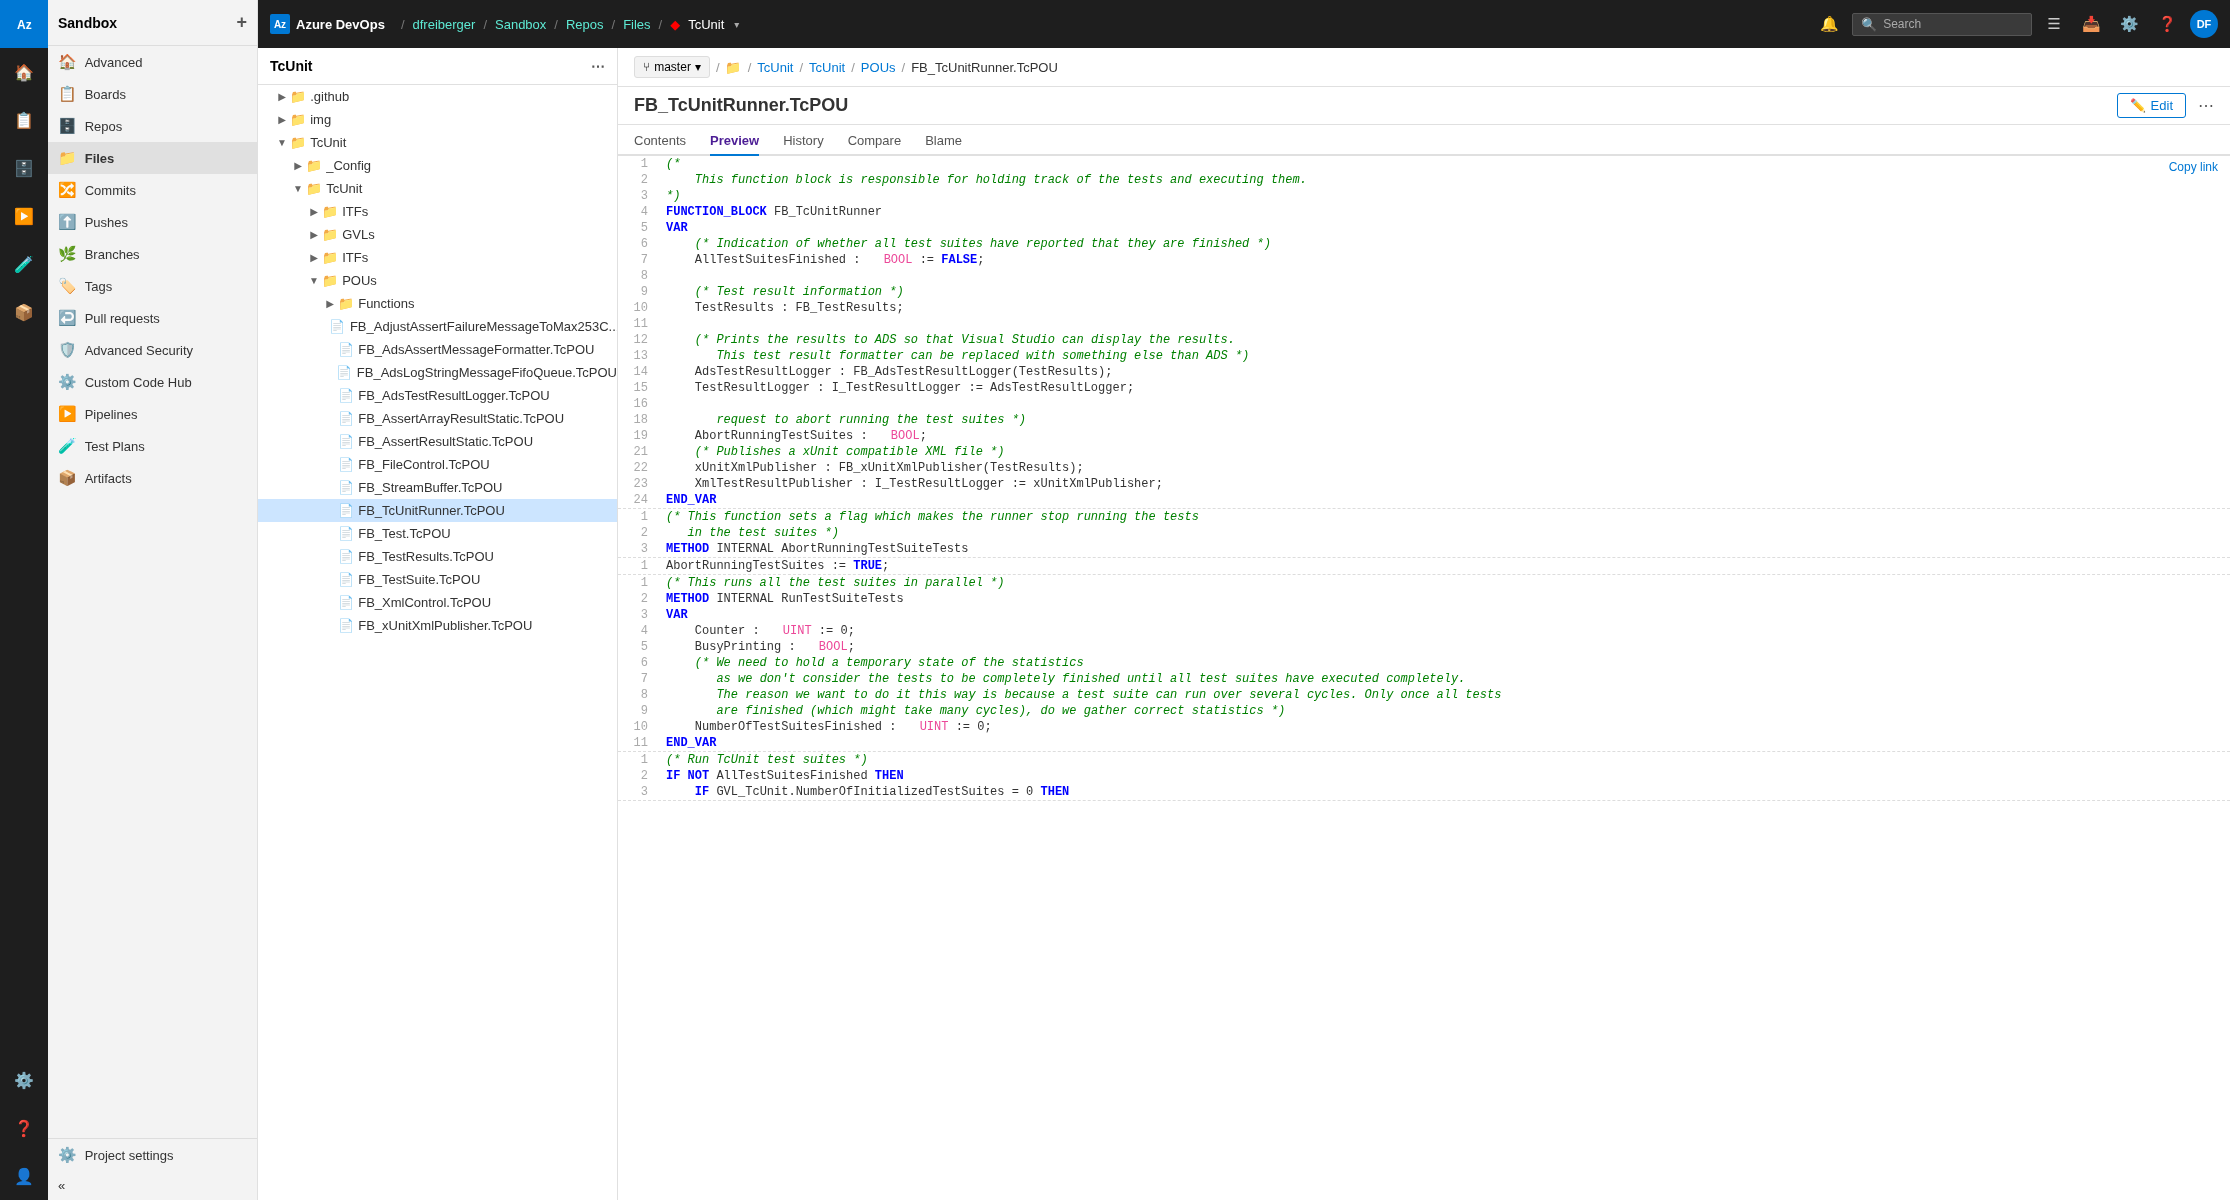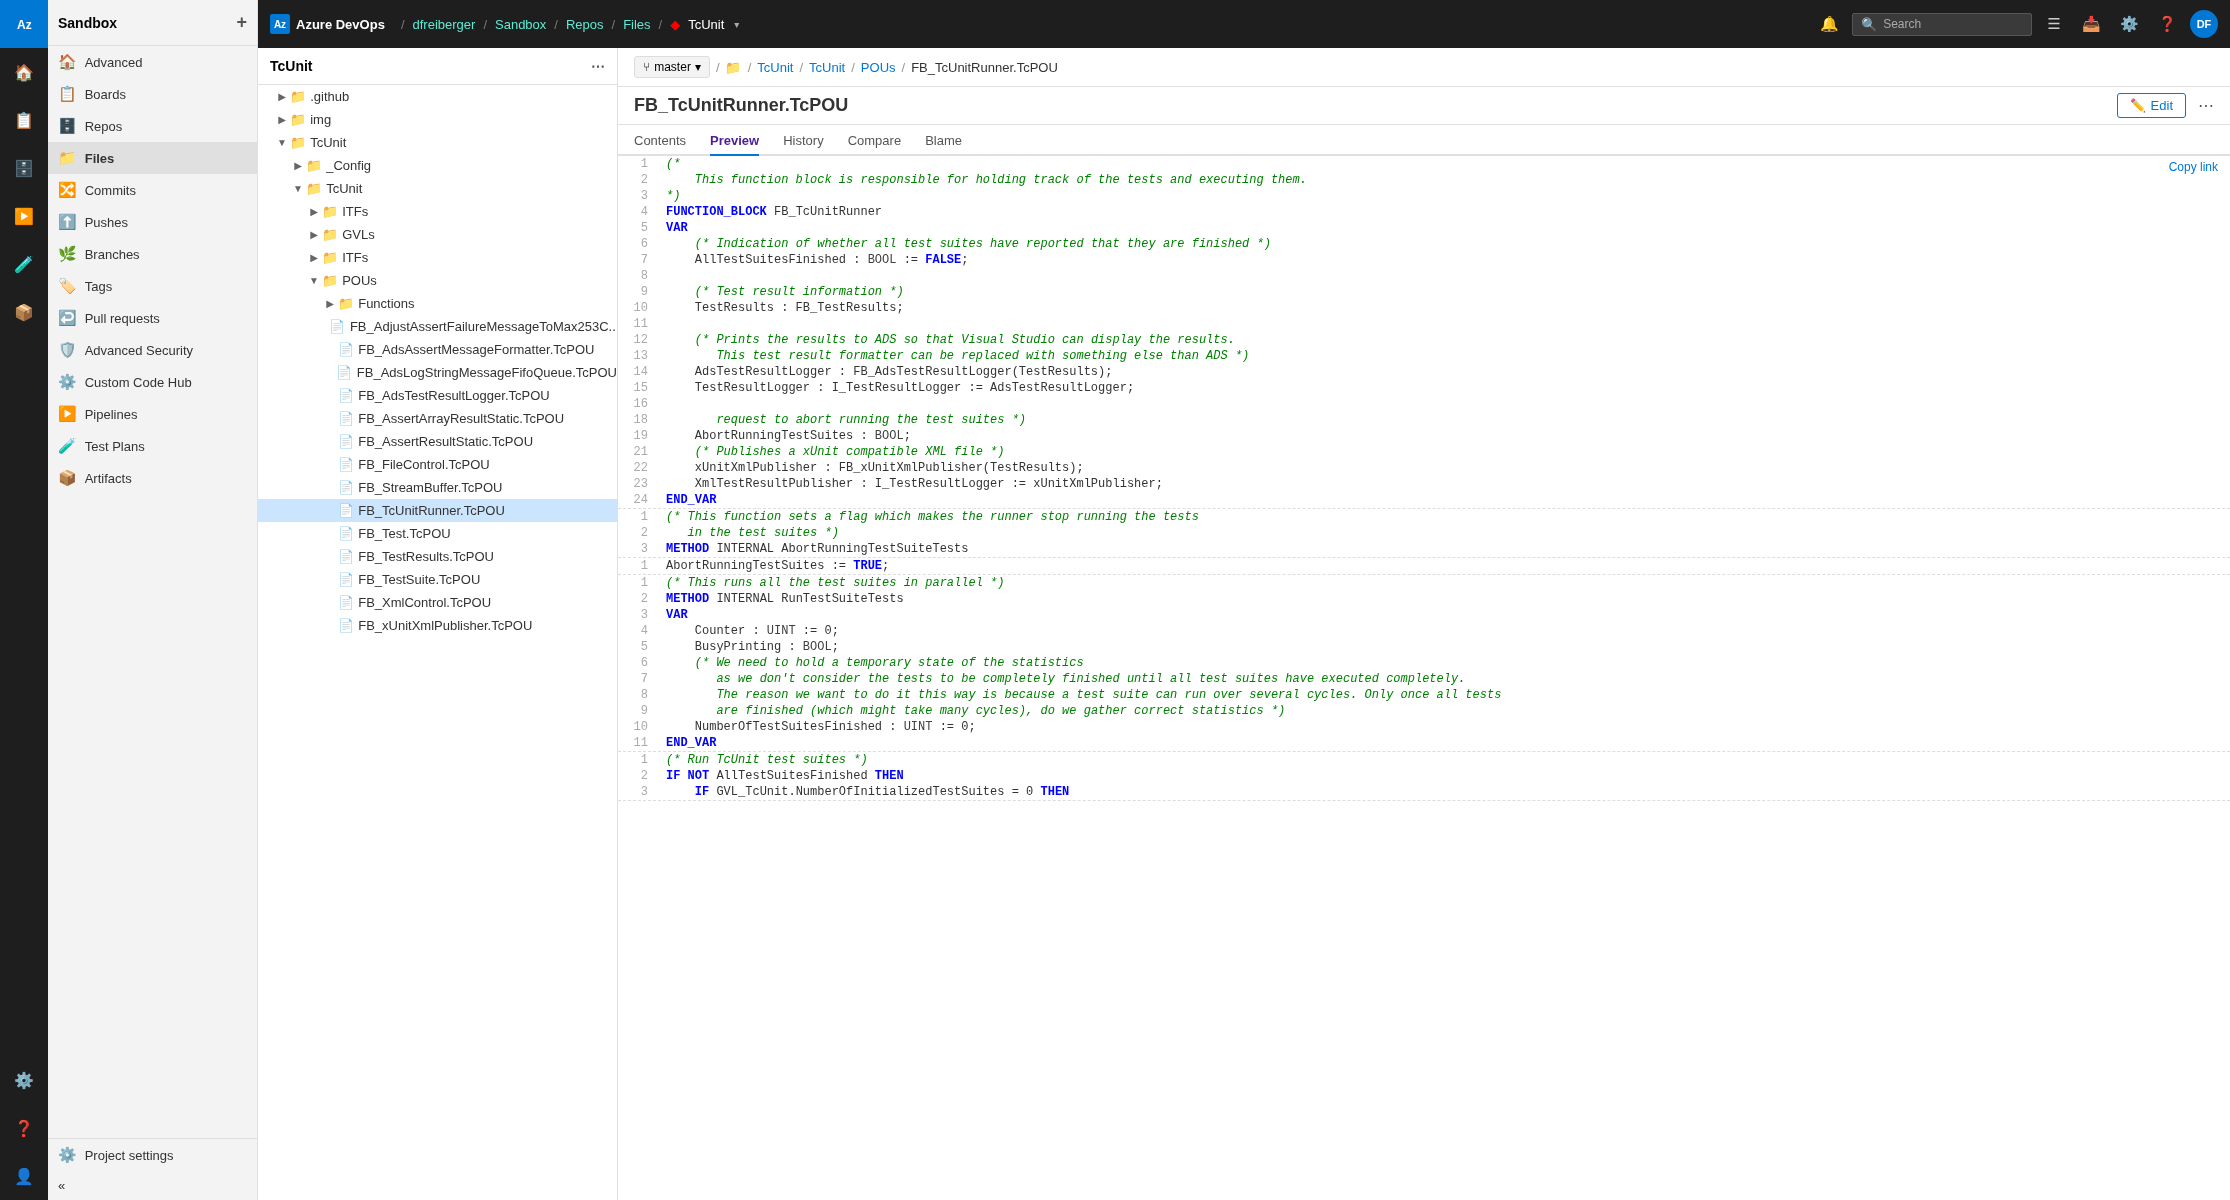--- a/index.html
+++ b/index.html
@@ -258,21 +258,21 @@
       vertical-align: top;
     }
     .code-table .code-line {
       padding: 1px 0 1px 8px;
       white-space: pre;
       color: #333;
     }
     
     .kw { color: #0000ff; font-weight: bold; }
     .cm { color: #008000; font-style: italic; }
-    .ty { color: #404040; }
+    .ty { color: #ec4899; margin-left: 16px; }
 
     
     ::-webkit-scrollbar { width: 8px; height: 8px; }
     ::-webkit-scrollbar-track { background: #f1f1f1; }
     ::-webkit-scrollbar-thumb { background: #ccc; border-radius: 4px; }
   </style>
 </head>
 <body>
 
 <div class="icon-rail">

